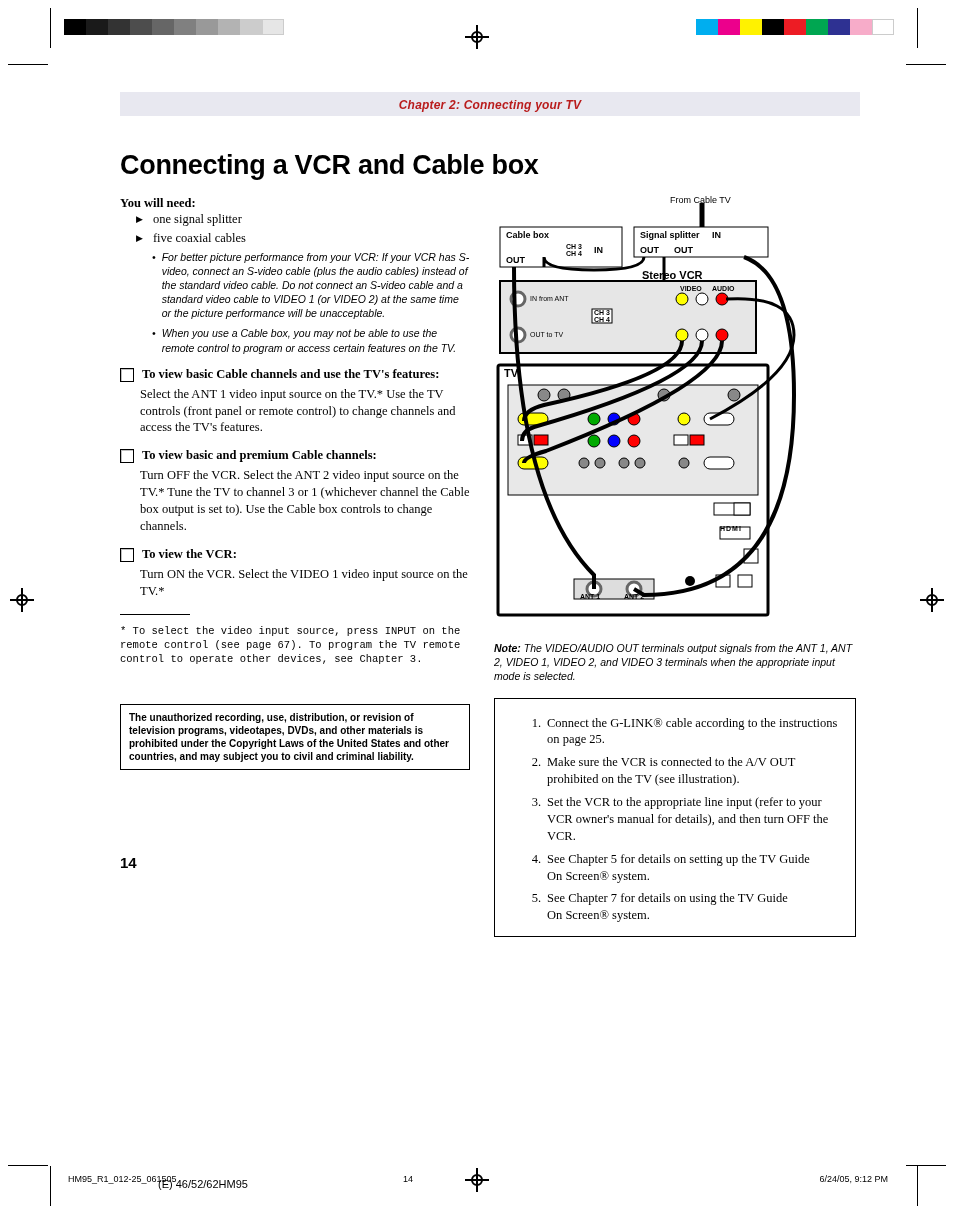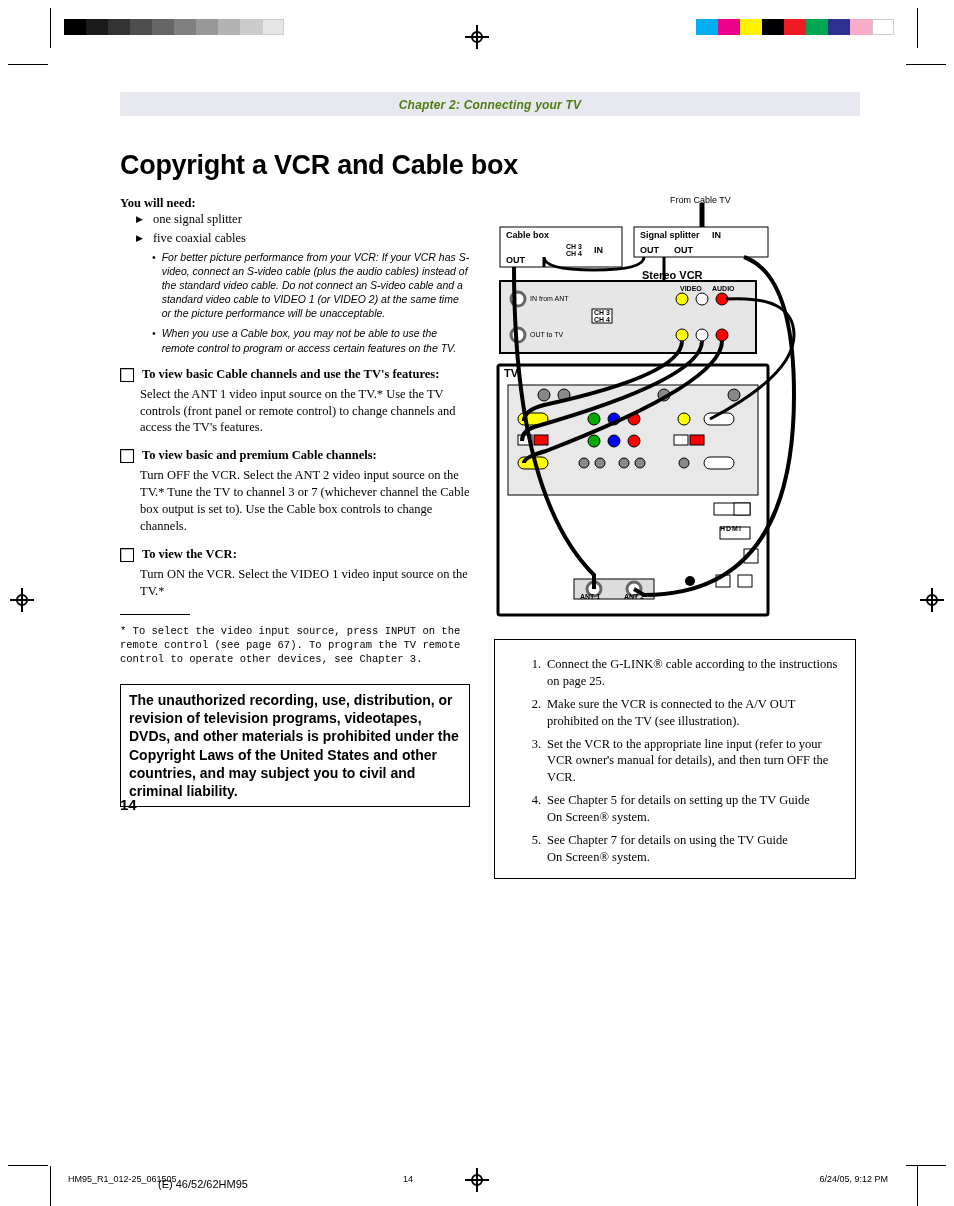--- a/index.html
+++ b/index.html
@@ -53,21 +53,21 @@
     top: 92px;
     width: 740px;
   }
   .chapter-band {
     background: #e8e8f0;
     text-align: center;
     font-family: Arial, Helvetica, sans-serif;
     font-style: italic;
     font-weight: bold;
     font-size: 12px;
-    color: #4d7c0f;
+    color: #b91c1c;
     padding: 6px 0 4px;
     letter-spacing: 0.2px;
   }
   .main-title {
     font-family: Arial, Helvetica, sans-serif;
     font-weight: bold;
     font-size: 27px;
     margin: 34px 0 14px;
     letter-spacing: -0.3px;
   }
@@ -89,21 +89,21 @@
   .checkbox-row .cb { width:12px; height:12px; border:1.5px solid #000; flex-shrink:0; margin-top:1px; box-shadow: 1px 1px 0 rgba(0,0,0,0.25) inset;}
   .check-title { font-weight:bold; font-size:12.5px; }
   .under-text { margin-left:20px; margin-top:4px; font-size:12.5px; line-height:1.35;}
 
   .note-block { margin-left:20px; margin-top:6px; font-size:10.5px; font-family: Arial, Helvetica, sans-serif; font-style: italic; line-height:1.35;}
   .note-block .nb { font-weight:bold; font-style: italic;}
 
   .footnote-rule { border-top:1px solid #000; width:70px; margin-top:14px;}
   .footnote { font-size:10.5px; font-family: Liberation Mono, monospace; margin-top:9px; line-height:1.35;}
 
-  .legal-box { border:1px solid #000; padding:6px 8px; font-family: Arial, Helvetica, sans-serif; font-size:14px; font-weight:bold; line-height:1.3; margin-top:18px;}
+  .legal-box { border:1px solid #000; padding:6px 8px; font-family: Arial, Helvetica, sans-serif; font-size:10px; font-weight:bold; line-height:1.3; margin-top:38px;}
 
   .diagram-area {
     width: 362px;
     height: 430px;
     background:#fff;
     position:relative;
     font-family: Arial, Helvetica, sans-serif;
   }
   .diag-label { font-size:9px; font-weight:bold; }
 
@@ -173,21 +173,21 @@
     <div class="cl-v" style="top:8px; left:50px;"></div>
   <div class="cl-h" style="top:64px; right:8px;"></div>
     <div class="cl-v" style="top:8px; right:36px;"></div>
   <div class="cl-h" style="bottom:40px; left:8px;"></div>
     <div class="cl-v" style="bottom:0px; left:50px;"></div>
   <div class="cl-h" style="bottom:40px; right:8px;"></div>
     <div class="cl-v" style="bottom:0px; right:36px;"></div>
 
   <div class="content">
     <div class="chapter-band">Chapter 2: Connecting your TV</div>
-    <div class="main-title">Copyright a VCR and Cable box</div>
+    <div class="main-title">Connecting a VCR and Cable box</div>
 
     <div class="columns">
 
       <div class="col-left">
         <div class="body-text serif-bold">You will need:</div>
         <div class="bullet-row">
             <span class="tri"></span>
             <span>one signal splitter</span>
           </div>
         <div class="bullet-row">
@@ -207,21 +207,21 @@
         <div class="checkbox-row">
           <div class="cb"></div>
           <div class="check-title">To view basic Cable channels and use the TV's features:</div>
         </div>
         <div class="under-text">Select the ANT 1 video input source on the TV.* Use the TV controls (front panel or remote control) to change channels and access the TV's features.</div>
 
         <div class="checkbox-row">
           <div class="cb"></div>
           <div class="check-title">To view basic and premium Cable channels:</div>
         </div>
-        <div class="under-text">Turn OFF the VCR. Select the ANT 2 video input source on the TV.* Tune the TV to channel 3 or 7 (whichever channel the Cable box output is set to). Use the Cable box controls to change channels.</div>
+        <div class="under-text">Turn OFF the VCR. Select the ANT 2 video input source on the TV.* Tune the TV to channel 3 or 1 (whichever channel the Cable box output is set to). Use the Cable box controls to change channels.</div>
 
         <div class="checkbox-row">
           <div class="cb"></div>
           <div class="check-title">To view the VCR:</div>
         </div>
         <div class="under-text">Turn ON the VCR. Select the VIDEO 1 video input source on the TV.*</div>
 
 
         <div class="footnote-rule"></div>
         <div class="footnote">* To select the video input source, press INPUT on the remote control (see page 67). To program the TV remote control to operate other devices, see Chapter 3.</div>
@@ -333,20 +333,23 @@
           <div class="diag-label" style="position:absolute; top:114px; left:100px; font-size:7px;">CH 3</div>
           <div class="diag-label" style="position:absolute; top:121px; left:100px; font-size:7px;">CH 4</div>
           <div class="diag-label" style="position:absolute; top:90px; left:186px; font-size:7px;">VIDEO</div>
           <div class="diag-label" style="position:absolute; top:90px; left:218px; font-size:7px;">AUDIO</div>
           <div class="diag-label" style="position:absolute; top:172px; left:10px; font-size:11px;">TV</div>
           <div class="diag-label" style="position:absolute; top:330px; left:226px; font-size:7px; letter-spacing:1px;">HDMI</div>
           <div class="diag-label" style="position:absolute; top:398px; left:86px; font-size:7px;">ANT 1</div>
           <div class="diag-label" style="position:absolute; top:398px; left:130px; font-size:7px;">ANT 2</div>
         </div>
 
+        <div class="right-note">
+          <span class="nb">Note:</span><span> The VIDEO/AUDIO OUT terminals output signals from the ANT 1, ANT 2, VIDEO 1, VIDEO 2, and VIDEO 3 terminals when the appropriate input mode is selected.</span>
+        </div>
 
         <div class="right-box">
           <div class="ol-item">
               <span class="num">1.</span>
               <span>Connect the G-LINK® cable according to the instructions on page 25.</span>
             </div>
           <div class="ol-item">
               <span class="num">2.</span>
               <span>Make sure the VCR is connected to the A/V OUT prohibited on the TV (see illustration).</span>
             </div>

